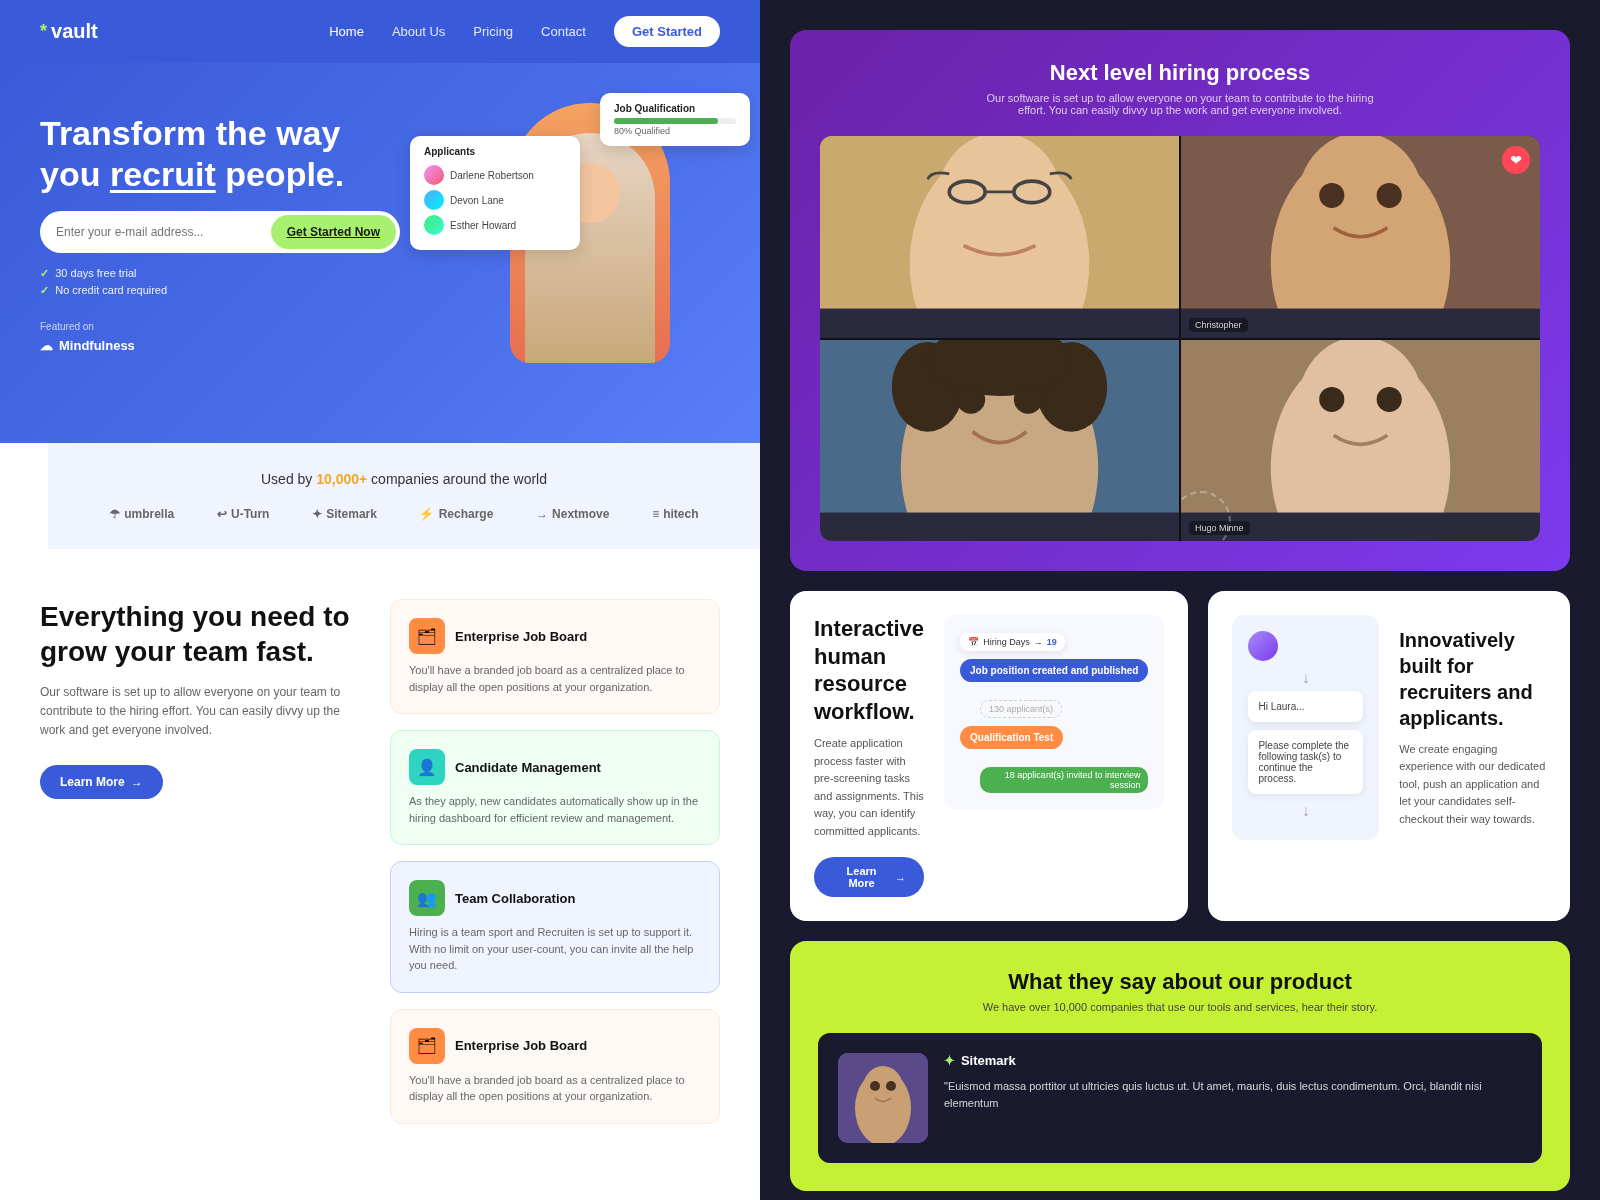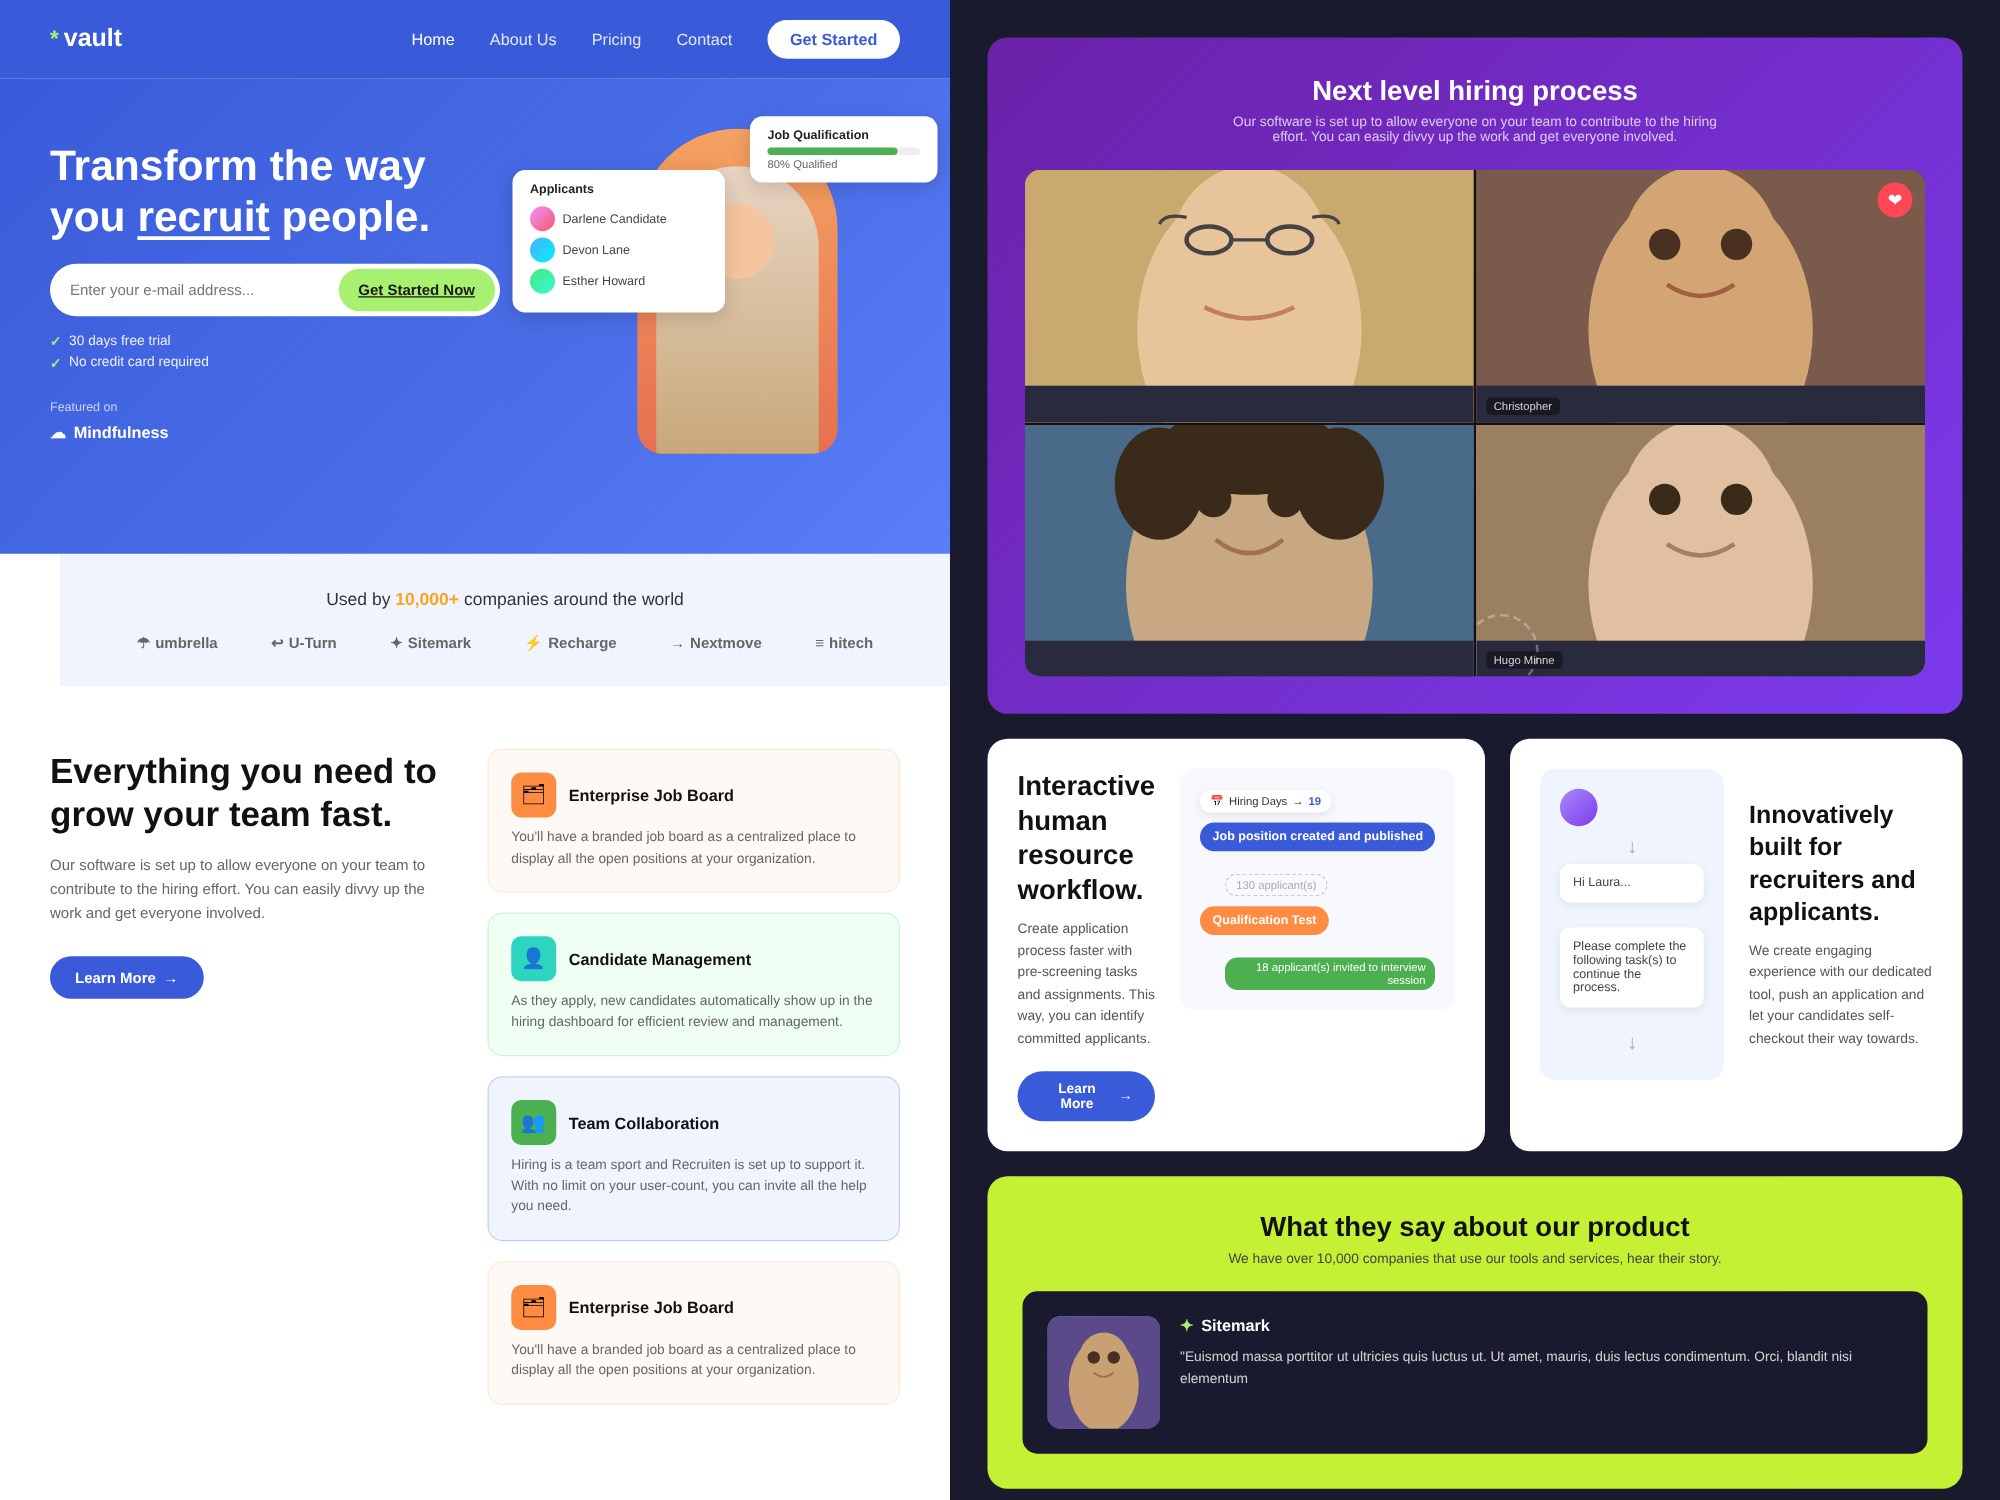--- a/index.html
+++ b/index.html
@@ -105,21 +105,21 @@
     .workflow-diagram { background: #f8f9ff; border-radius: 12px; padding: 16px; }
     .workflow-node { display: flex; align-items: center; gap: 8px; margin-bottom: 10px; }
     .wnode-label { font-size: 10px; padding: 6px 10px; border-radius: 20px; font-weight: 600; white-space: nowrap; }
     .wnode-blue { background: #3a5bd9; color: #fff; }
     .hiring-days-badge { background: #fff; border-radius: 8px; padding: 4px 8px; font-size: 9px; color: #333; box-shadow: 0 2px 8px rgba(0,0,0,0.1); display: inline-flex; align-items: center; gap: 4px; margin-bottom: 8px; }
 
     
     .innovative-section { display: grid; grid-template-columns: 1fr 1fr; gap: 20px; align-items: center; }
     .chat-mockup { background: #f0f4ff; border-radius: 12px; padding: 16px; }
     .chat-avatar { width: 30px; height: 30px; border-radius: 50%; background: #ddd; margin-bottom: 8px; }
-    .chat-bubble { background: #fff; border-radius: 8px; padding: 10px; font-size: 10px; color: #444; margin-bottom: 20px; box-shadow: 0 2px 8px rgba(0,0,0,0.08); }
+    .chat-bubble { background: #fff; border-radius: 8px; padding: 10px; font-size: 10px; color: #444; margin-bottom: 8px; box-shadow: 0 2px 8px rgba(0,0,0,0.08); }
     .chat-arrow-down { text-align: center; color: #aaa; font-size: 16px; margin: 4px 0; }
     .innovative-text { }
     .innovative-title { font-size: 20px; font-weight: 800; color: #111; line-height: 1.3; margin-bottom: 10px; }
     .innovative-desc { font-size: 11px; color: #555; line-height: 1.6; }
 
     
     .testimonial-section { background: #c5f135; border-radius: 16px; padding: 28px; }
     .testimonial-title { font-size: 22px; font-weight: 800; color: #111; text-align: center; margin-bottom: 6px; }
     .testimonial-subtitle { font-size: 11px; color: #444; text-align: center; margin-bottom: 20px; }
     .testimonial-card { background: #1a1a2e; border-radius: 12px; padding: 20px; display: flex; gap: 16px; }
@@ -198,21 +198,21 @@
           <div class="card-qual-bar-bg">
             <div class="card-qual-bar"></div>
           </div>
           <div class="card-qual-pct">80% Qualified</div>
         </div>
 
         <div class="card-float card-applicants" style="position:relative;margin-top:10px;">
           <div class="card-applicants-title">Applicants</div>
           <div class="applicant-row">
             <div class="applicant-avatar avatar-1"></div>
-            <div class="applicant-name">Darlene Candidate</div>
+            <div class="applicant-name">Darlene Robertson</div>
           </div>
           <div class="applicant-row">
             <div class="applicant-avatar avatar-2"></div>
             <div class="applicant-name">Devon Lane</div>
           </div>
           <div class="applicant-row">
             <div class="applicant-avatar avatar-3"></div>
             <div class="applicant-name">Esther Howard</div>
           </div>
         </div>

